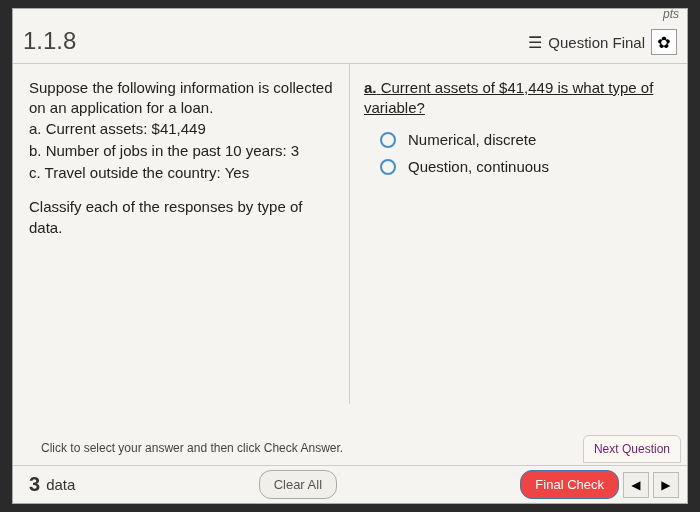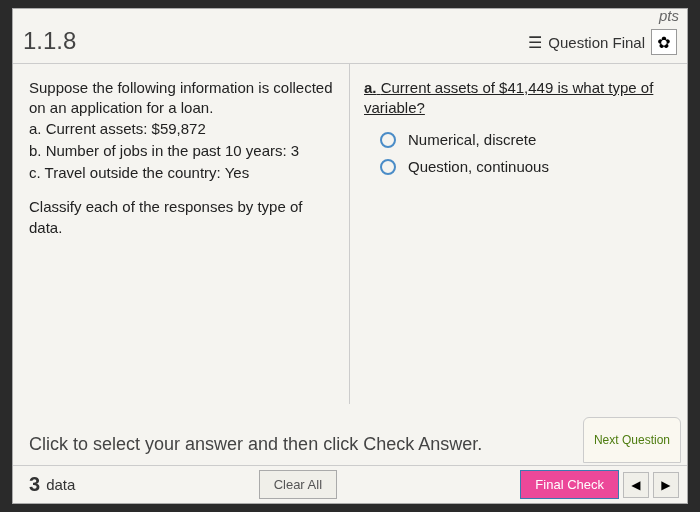--- a/index.html
+++ b/index.html
@@ -32,21 +32,21 @@
     .header-right {
       display: flex;
       align-items: center;
       gap: 6px;
       margin-top: 14px;
     }
     .pts {
       position: absolute;
       top: -2px;
       right: 8px;
-      font-size: 15px;
+      font-size: 12px;
       color: #666;
       font-style: italic;
     }
     .qhelp {
       font-size: 15px;
       color: #333;
       display: flex;
       align-items: center;
       gap: 6px;
       cursor: pointer;
@@ -99,22 +99,22 @@
       border-radius: 50%;
       flex-shrink: 0;
     }
     .footer {
       position: absolute;
       bottom: 0;
       left: 0;
       right: 0;
     }
     .instruct {
-      padding: 6px 16px 10px 16px;
-      font-size: 18px;
+      padding: 6px 16px 10px 28px;
+      font-size: 12px;
       color: #444;
     }
     .bottom-bar {
       display: flex;
       align-items: center;
       justify-content: space-between;
       padding: 4px 8px 4px 16px;
       border-top: 1px solid #ccc;
     }
     .parts {
@@ -124,25 +124,25 @@
       align-items: center;
       gap: 6px;
     }
     .parts .n { font-size: 20px; font-weight: bold; }
     .btn {
       padding: 6px 14px;
       font-size: 13px;
       border: 1px solid #aaa;
       background: #f0efe9;
       color: #555;
-      border-radius: 0;
+      border-radius: 12px;
       cursor: pointer;
     }
     .btn-primary {
-      background: #ec4899;
+      background: #ef4444;
       color: #fff;
       border: 1px solid #3a7ab0;
     }
     .nav-group {
       display: flex;
       align-items: center;
       gap: 4px;
     }
     .nav-btn {
       width: 26px;
@@ -155,23 +155,23 @@
       font-size: 12px;
       cursor: pointer;
     }
     .next-q {
       position: absolute;
       right: 6px;
       bottom: 40px;
       background: #faf8f0;
       border: 1px solid #ccc;
       border-radius: 6px 6px 0 0;
-      padding: 15px 10px;
-      font-size: 12px;
-      color: #4d7c0f;
+      padding: 6px 10px;
+      font-size: 12px;
+      color: #701a75;
       cursor: pointer;
     }
     .list-icon {
       display: inline-block;
       font-size: 16px;
       color: #333;
     }
   </style>
 </head>
 <body>
@@ -188,21 +188,21 @@
       <div class="gear">
         <span>✿</span>
       </div>
     </div>
   </div>
 
   <div class="content">
     <div class="left-col">
       <div class="intro">Suppose the following information is collected on an application for a loan.</div>
       <div class="items">
-        <div>a. Current assets: $59,872</div>
+        <div>a. Current assets: $41,449</div>
         <div>b. Number of jobs in the past 10 years: 3</div>
         <div>c. Travel outside the country: Yes</div>
       </div>
       <div>Classify each of the responses by type of data.</div>
     </div>
     <div class="right-col">
       <div class="prompt">
         <b>a.</b>
         <span>Current assets of $41,449 is what type of variable?</span>
       </div>

